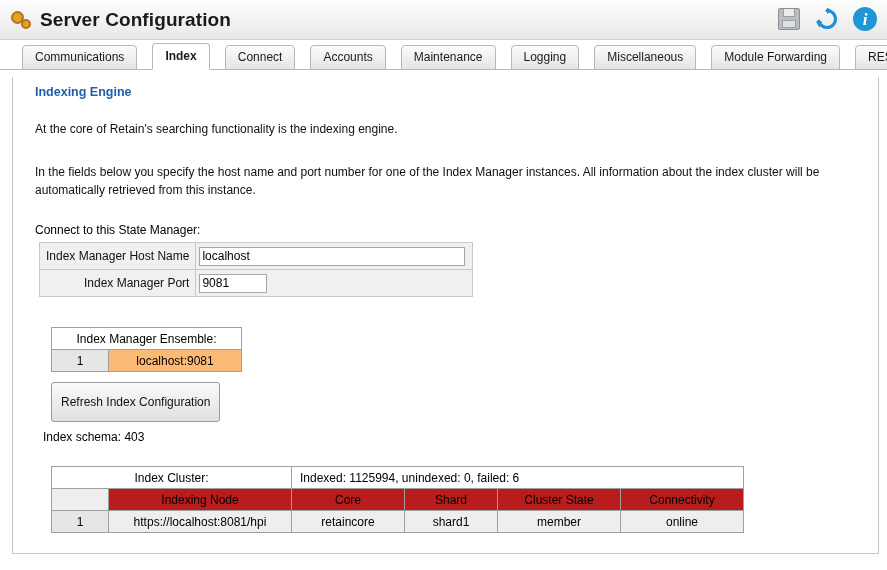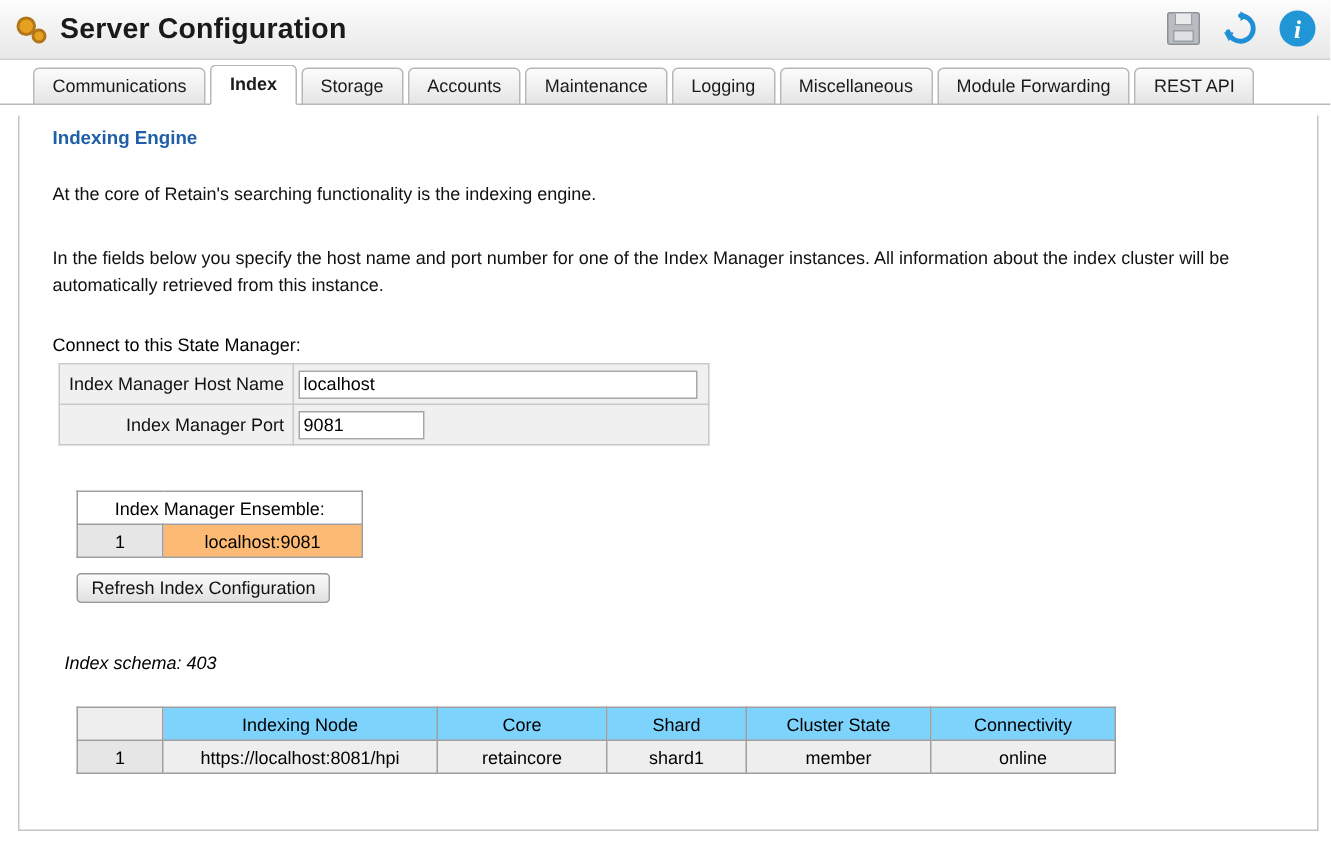--- a/index.html
+++ b/index.html
@@ -129,21 +129,21 @@
     z-index: 2;
     height: 23px;
     line-height: 22px;
     padding: 0 12px;
     font-size: 12px;
     color: #1b1b1b;
     border: 1px solid #b7b7b7;
     border-bottom: 1px solid #b7b7b7;
     border-radius: 4px 4px 0 0;
     background: linear-gradient(to bottom, #fcfcfc 0%, #eeeeee 60%, #e4e4e4 100%);
-    margin-right: 3px;
+    margin-right: 15px;
     cursor: pointer;
     white-space: nowrap;
   }
   .tab.active {
     height: 25px;
     line-height: 24px;
     font-weight: bold;
     background: #ffffff;
     border-bottom: 1px solid #ffffff;
   }
@@ -204,21 +204,21 @@
   .form-table input[type=text] {
     font-family: "Liberation Sans", sans-serif;
     font-size: 12px;
     padding: 1px 2px;
     border: 1px solid #a6a6a6;
     background: #ffffff;
     box-sizing: border-box;
     height: 19px;
   }
   .inp-host { width: 266px; }
-  .inp-port { width: 84px; }
+  .inp-port { width: 68px; }
 
   
   .ens-table {
     margin: 30px 0 0 38px;
     border-collapse: collapse;
   }
   .ens-table td {
     border: 1px solid #9f9f9f;
     font-size: 12px;
     height: 21px;
@@ -230,55 +230,54 @@
     background: #ffffff;
     text-align: center;
     font-size: 12px;
   }
   .ens-table td.num { width: 44px; background: #e6e6e6; }
   .ens-table td.val { width: 120px; background: #fdba74; }
 
   .btn {
     display: inline-block;
     margin: 10px 0 0 38px;
-    padding: 2px 9px;
+    padding: 12px 9px;
     font-family: "Liberation Sans", sans-serif;
     font-size: 12px;
     color: #111;
     background: linear-gradient(to bottom, #fbfbfb 0%, #ececec 55%, #e0e0e0 100%);
     border: 1px solid #9a9a9a;
     border-radius: 3px;
     cursor: pointer;
     text-align: right;
   }
 
   .schema-line {
-    margin: 33px 0 0 30px;
-    font-size: 12px;
-    font-style: italic;
+    margin: 8px 0 0 30px;
+    font-size: 12px;
   }
 
   
   .cluster-table {
     margin: 22px 0 0 38px;
     border-collapse: collapse;
   }
   .cluster-table td {
     border: 1px solid #9f9f9f;
     font-size: 12px;
     height: 21px;
     padding: 0 6px;
     text-align: center;
     background: #ffffff;
     white-space: nowrap;
   }
   .cluster-table td.title-cell { width: 212px; background: #ffffff; }
   .cluster-table td.status-cell { background: #ffffff; text-align: left; padding-left: 8px; }
   .cluster-table td.col-blank { width: 44px; background: #eeeeee; }
-  .cluster-table td.colhead { background: #7dd3fc; }
+  .cluster-table td.colhead { background: #b91c1c; }
   .cluster-table td.rownum { background: #e6e6e6; }
   .cluster-table td.cell { background: #eeeeee; margin-left: 20px; }
   .w-node { width: 170px; }
   .w-core { width: 100px; }
   .w-shard { width: 80px; }
   .w-state { width: 110px; }
   .w-conn { width: 110px; }
 </style>
 </head>
 <body>
@@ -303,21 +302,21 @@
     </div>
     <div class="icon-btn">
       <div class="info-icon">i</div>
     </div>
   </div>
 </div>
 
 <div class="tabstrip">
   <div class="tab">Communications</div>
   <div class="tab active">Index</div>
-  <div class="tab">Storage</div>
+  <div class="tab">Connect</div>
   <div class="tab">Accounts</div>
   <div class="tab">Maintenance</div>
   <div class="tab">Logging</div>
   <div class="tab">Miscellaneous</div>
   <div class="tab">Module Forwarding</div>
   <div class="tab">REST API</div>
 </div>
 
 <div class="panel">
 
@@ -357,20 +356,24 @@
     </tr>
   </tbody>
     </table>
 
   <div class="btn">Refresh Index Configuration</div>
 
   <div class="schema-line">Index schema: 403</div>
 
   <table class="cluster-table">
     <tbody>
+        <tr>
+      <td class="title-cell" colspan="2">Index Cluster:</td>
+      <td class="status-cell" colspan="4">Indexed: 1125994, unindexed: 0, failed: 6</td>
+    </tr>
     <tr>
       <td class="col-blank"></td>
       <td class="colhead w-node">Indexing Node</td>
       <td class="colhead w-core">Core</td>
       <td class="colhead w-shard">Shard</td>
       <td class="colhead w-state">Cluster State</td>
       <td class="colhead w-conn">Connectivity</td>
     </tr>
     <tr>
       <td class="rownum">1</td>

